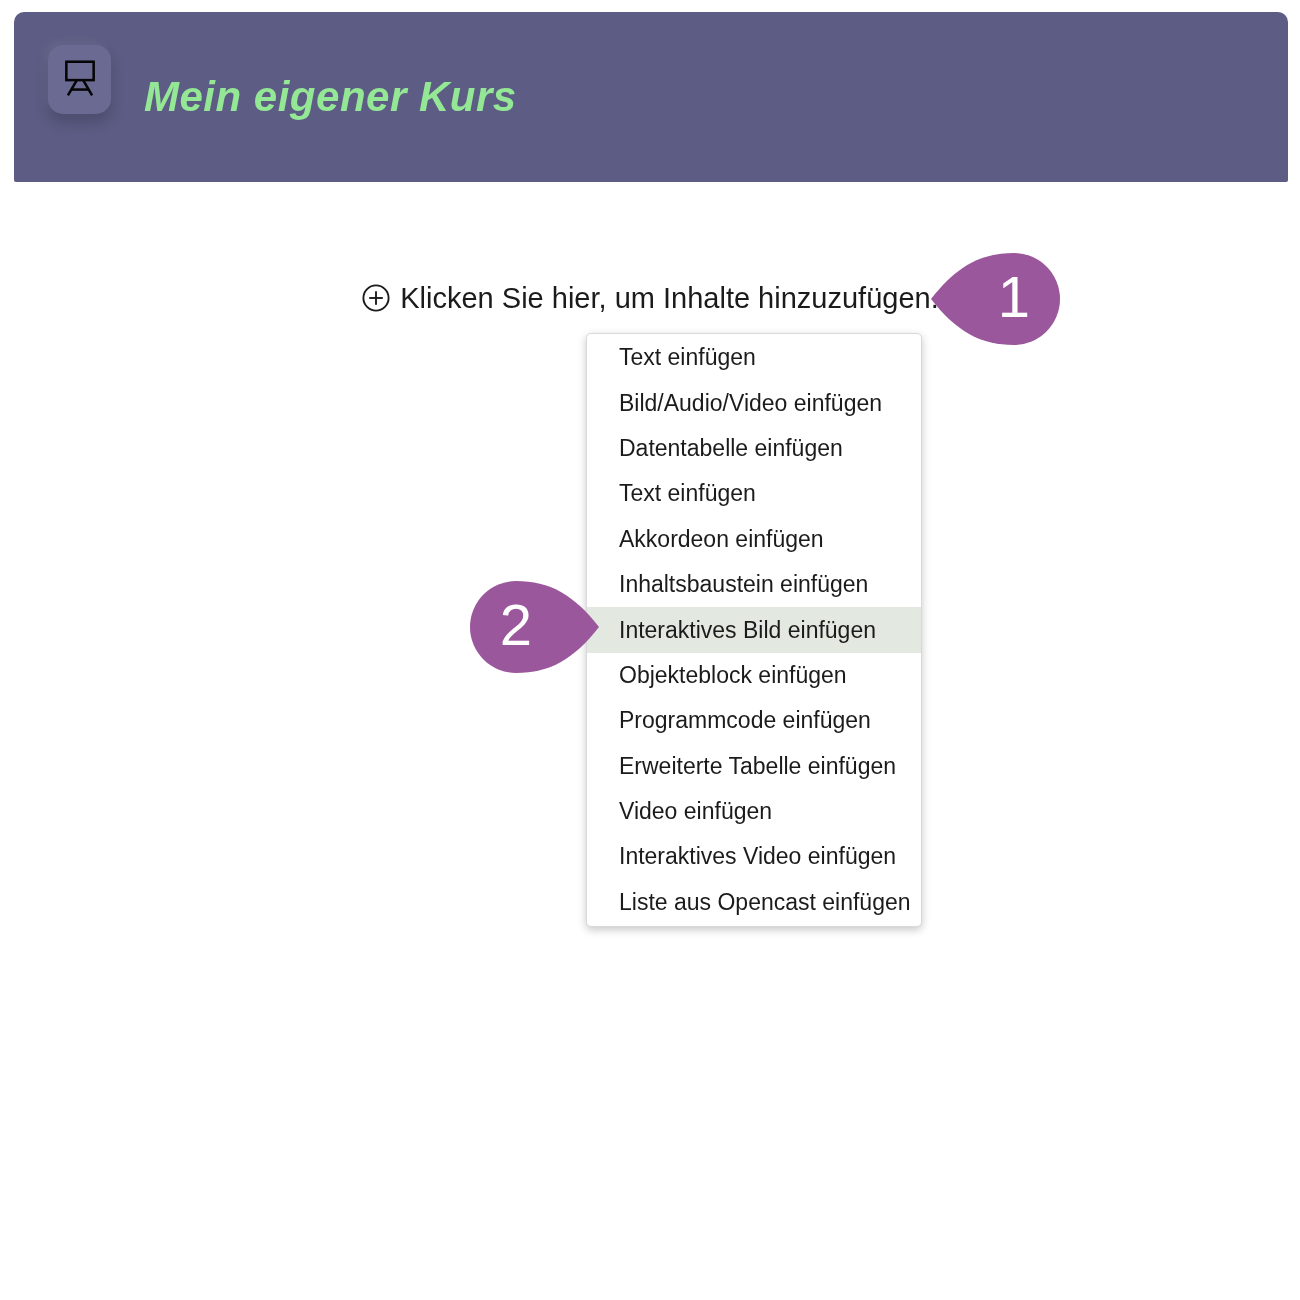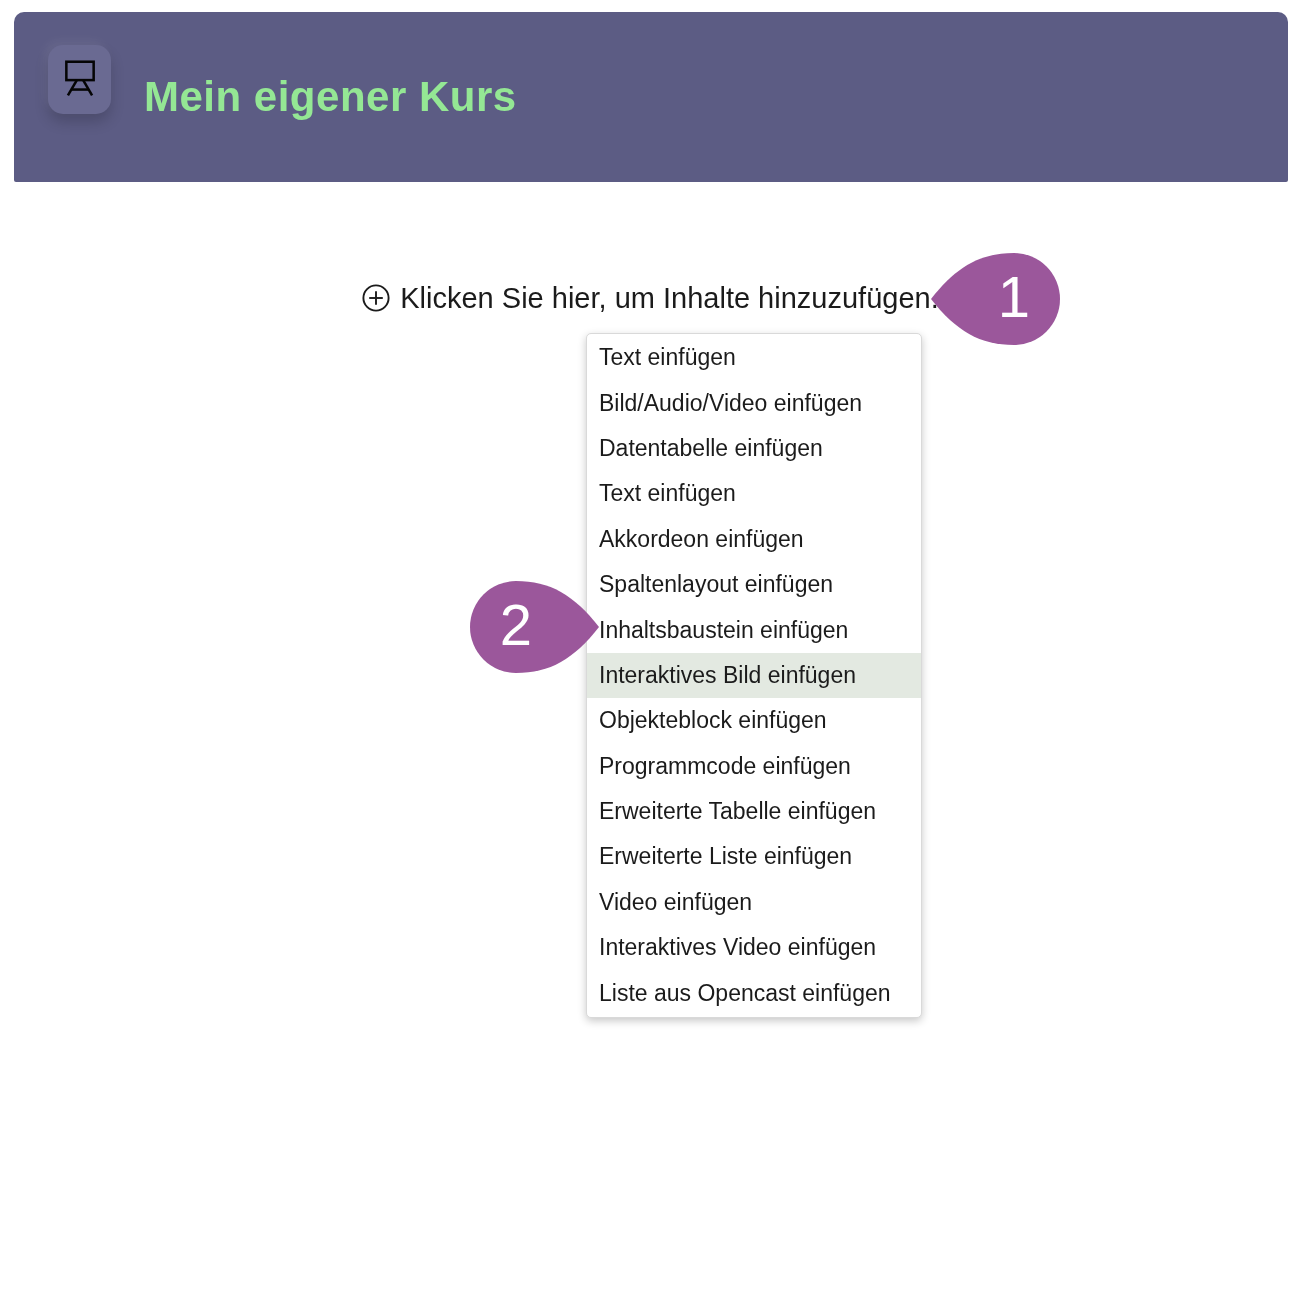--- a/index.html
+++ b/index.html
@@ -26,41 +26,42 @@
     position:absolute;left:34px;top:33px;width:63px;height:69px;
     background:var(--tile-bg);border-radius:15px;
     box-shadow:0 8px 14px rgba(0,0,0,0.18), -4px -4px 10px rgba(255,255,255,0.07);
     display:flex;align-items:center;justify-content:center;
   }
   .course-title{
     position:absolute;left:130px;top:0;height:100%;
     display:flex;align-items:center;
     font-size:42px;font-weight:700;color:var(--title-green);
     letter-spacing:0.5px;
+    font-style:italic;
   }
 
   
   .instruction{
     position:absolute;left:0;top:276px;width:100%;height:44px;
     display:flex;align-items:center;justify-content:center;gap:9px;
     color:var(--text-dark);font-size:29px;cursor:pointer;
   }
   .instruction svg{flex:0 0 auto;display:block;}
 
   
   .menu{
     position:absolute;left:586px;top:333px;width:336px;
     background:#ffffff;
     border:1px solid #d9d9d9;border-radius:5px;
     box-shadow:0 3px 8px rgba(0,0,0,0.22);
     padding:1px 0;
   }
   .menu-item{
     height:45.4px;display:flex;align-items:center;
-    padding:0 12px;font-size:23px;color:var(--text-dark);
+    padding:0 32px;font-size:23px;color:var(--text-dark);
     white-space:nowrap;cursor:pointer;
   }
   .menu-item.highlighted{background:var(--menu-highlight);}
 
   
   .balloon{position:absolute;width:132px;height:96px;color:var(--balloon-purple);}
   .balloon svg{position:absolute;left:0;top:0;display:block;}
   .balloon .num{
     position:absolute;top:48px;transform:translate(-50%,-54%);
     color:#ffffff;font-size:58px;font-weight:400;line-height:1;
@@ -99,27 +100,25 @@
     </span>
     <span>Klicken Sie hier, um Inhalte hinzuzufügen.</span>
   </div>
 
   <div class="menu">
       <div class="menu-item">Text einfügen</div>
       <div class="menu-item">Bild/Audio/Video einfügen</div>
       <div class="menu-item">Datentabelle einfügen</div>
       <div class="menu-item">Text einfügen</div>
       <div class="menu-item">Akkordeon einfügen</div>
-      <div class="menu-item">Spaltenlayout einfügen</div>
       <div class="menu-item">Inhaltsbaustein einfügen</div>
       <div class="menu-item highlighted">Interaktives Bild einfügen</div>
       <div class="menu-item">Objekteblock einfügen</div>
       <div class="menu-item">Programmcode einfügen</div>
       <div class="menu-item">Erweiterte Tabelle einfügen</div>
-      <div class="menu-item">Erweiterte Liste einfügen</div>
       <div class="menu-item">Video einfügen</div>
       <div class="menu-item">Interaktives Video einfügen</div>
       <div class="menu-item">Liste aus Opencast einfügen</div>
     </div>
 
   <div class="balloon balloon-1">
     <svg width="132" height="96" viewBox="0 0 132 96">
       <path d="M1,48 C26,16 50,2 84,2 A46,46 0 1 1 84,94 C50,94 26,80 1,48 Z" fill="currentColor"></path>
     </svg>
     <span class="num">1</span>

